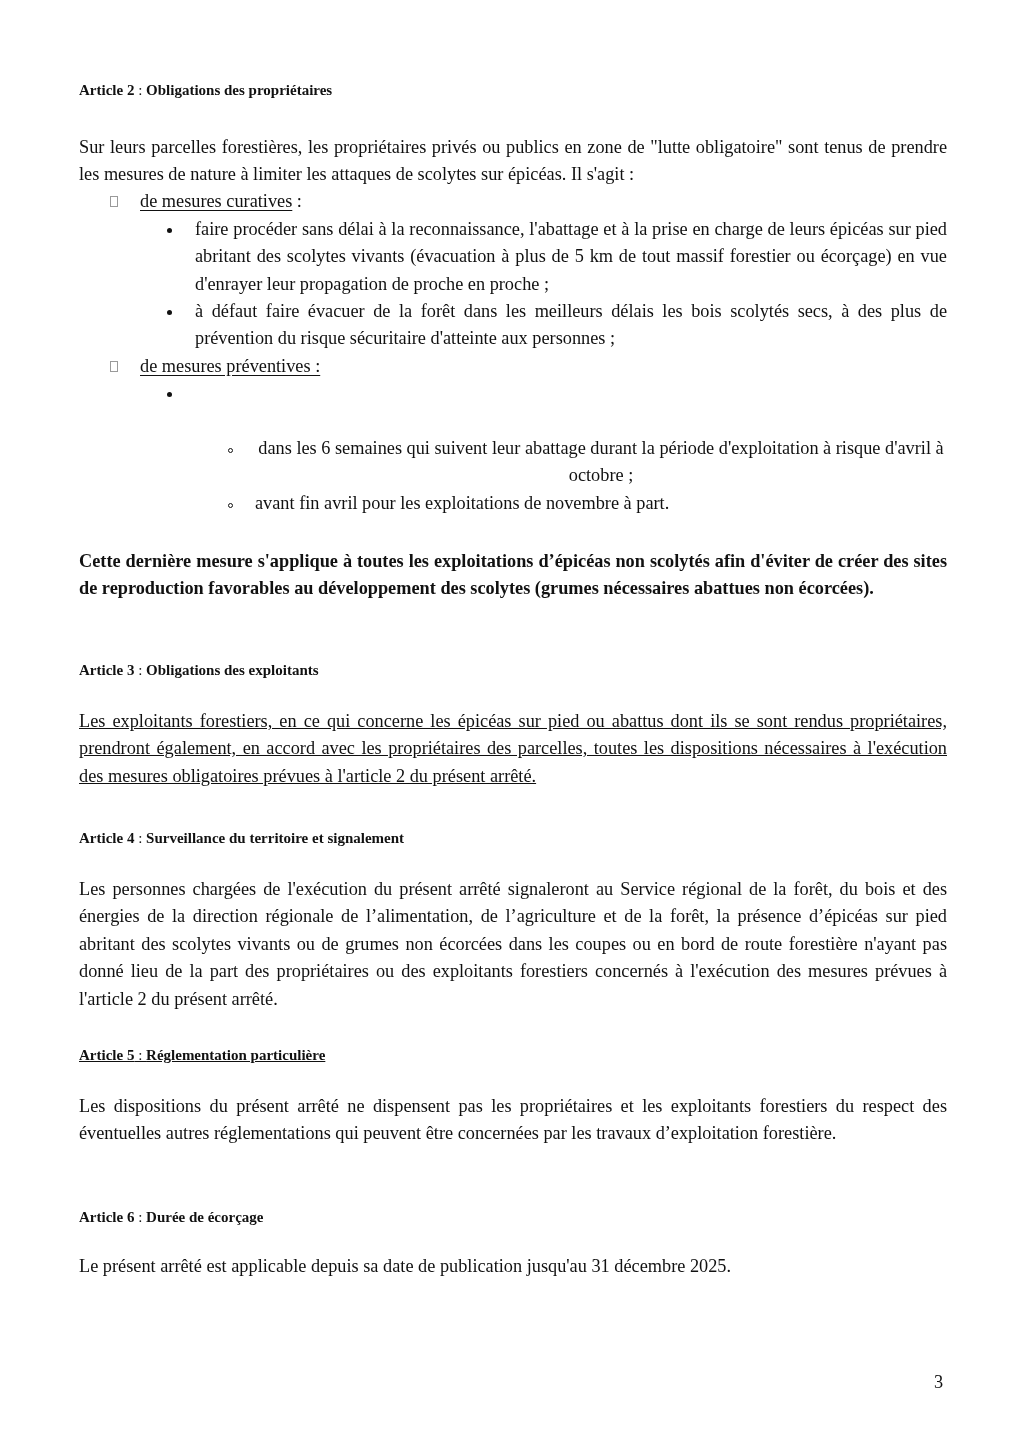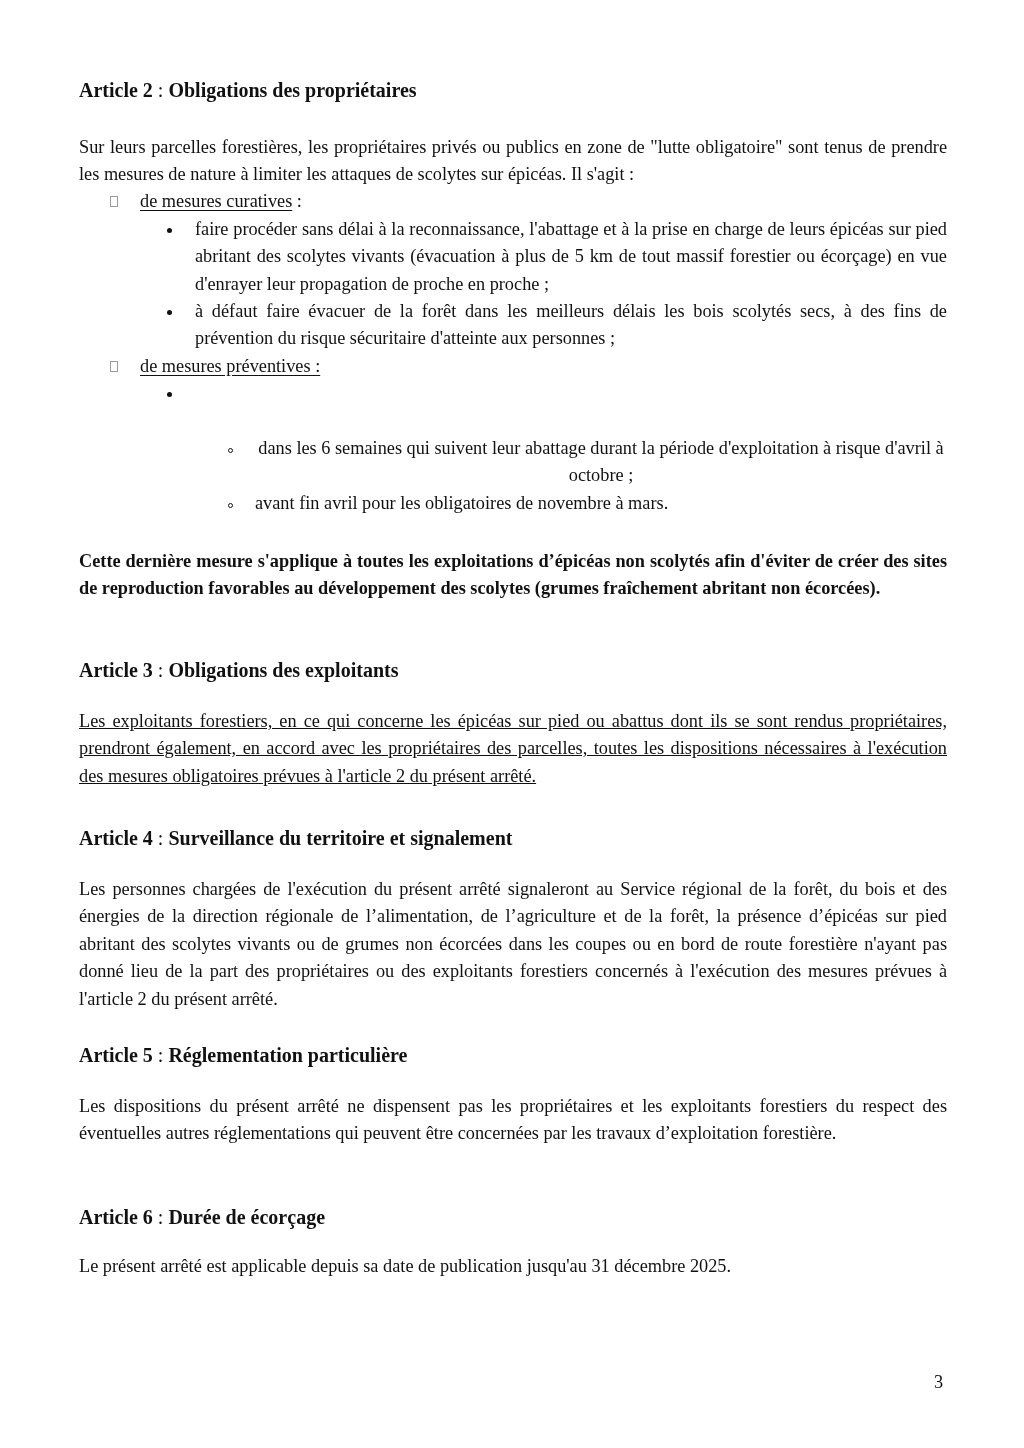--- a/index.html
+++ b/index.html
@@ -2,21 +2,21 @@
 <html><head>
 <meta charset="utf-8">
 <style>
   html, body { margin: 0; padding: 0; background: #ffffff; }
   body {
     width: 1024px; height: 1448px; position: relative; overflow: hidden;
     font-family: "Liberation Serif", "DejaVu Serif", serif;
     color: #111111; font-size: 18.3px; line-height: 27.4px;
   }
   .page { position: absolute; left: 79px; top: 0; width: 868px; }
-  .heading { position: absolute; left: 0; width: 868px; font-size: 20px; }
+  .heading { position: absolute; left: 0; width: 868px; font-size: 15px; }
   .heading b { font-weight: bold; }
   .para { position: absolute; left: 0; width: 868px; text-align: justify; text-align-last: left; margin-top: 16px; }
   .bold-para { font-weight: bold; }
   .lvl1 { position: absolute; left: 0; width: 868px; }
   .lvl1 .mark {
     position: absolute; left: 31px; top: 8px; width: 8px; height: 11px;
     border: 1px solid #9a9a9a; box-sizing: border-box;
   }
   .lvl1 .txt { position: absolute; left: 61px; white-space: nowrap; }
   .lvl1 .txt .u { text-decoration: underline; text-underline-offset: 3px; margin-top: 40px; }
@@ -45,52 +45,52 @@
   <div class="lvl1" style="top:188px;">
     <span class="mark"></span>
     <span class="txt"><span class="u">de mesures curatives</span><span> :</span></span>
   </div>
   <div class="lvl2" style="top:216px;">
     <span class="bullet"></span>
     <span>faire procéder sans délai à la reconnaissance, l'abattage et à la prise en charge de leurs épicéas sur pied abritant des scolytes vivants (évacuation à plus de 5 km de tout massif forestier ou écorçage) en vue d'enrayer leur propagation de proche en proche ;</span>
   </div>
   <div class="lvl2" style="top:298px;">
     <span class="bullet"></span>
-    <span>à défaut faire évacuer de la forêt dans les meilleurs délais les bois scolytés secs, à des fins de prévention du risque sécuritaire d'atteinte aux personnes ;</span>
+    <span>à défaut faire évacuer de la forêt dans les meilleurs délais les bois scolytés secs, à des plus de prévention du risque sécuritaire d'atteinte aux personnes ;</span>
   </div>
 
   <div class="lvl1" style="top:353px;">
     <span class="mark"></span>
     <span class="txt"><span class="u">de mesures préventives :</span><span></span></span>
   </div>
   <div class="lvl2" style="top:380px;">
     <span class="bullet"></span>
   </div>
   <div class="lvl3" style="top:435px;text-align:center;">
     <span class="circle"></span>
     <span>dans les 6 semaines qui suivent leur abattage durant la période d'exploitation à risque d'avril à octobre ;</span>
   </div>
   <div class="lvl3" style="top:490px;">
     <span class="circle"></span>
-    <span>avant fin avril pour les obligatoires de novembre à mars.</span>
+    <span>avant fin avril pour les exploitations de novembre à part.</span>
   </div>
 
-  <div class="para bold-para" style="top:532px;">Cette dernière mesure s'applique à toutes les exploitations d’épicéas non scolytés afin d'éviter de créer des sites de reproduction favorables au développement des scolytes (grumes fraîchement abritant non écorcées).</div>
+  <div class="para bold-para" style="top:532px;">Cette dernière mesure s'applique à toutes les exploitations d’épicéas non scolytés afin d'éviter de créer des sites de reproduction favorables au développement des scolytes (grumes nécessaires abattues non écorcées).</div>
 
   <div class="heading" style="top:657px;">
     <b>Article 3</b><span> : </span><b>Obligations des exploitants</b>
   </div>
   <div class="para" style="top:692px;text-decoration:underline;">Les exploitants forestiers, en ce qui concerne les épicéas sur pied ou abattus dont ils se sont rendus propriétaires, prendront également, en accord avec les propriétaires des parcelles, toutes les dispositions nécessaires à l'exécution des mesures obligatoires prévues à l'article 2 du présent arrêté.</div>
 
   <div class="heading" style="top:825px;">
     <b>Article 4</b><span> : </span><b>Surveillance du territoire et signalement</b>
   </div>
   <div class="para" style="top:860px;">Les personnes chargées de l'exécution du présent arrêté signaleront au Service régional de la forêt, du bois et des énergies de la direction régionale de l’alimentation, de l’agriculture et de la forêt, la présence d’épicéas sur pied abritant des scolytes vivants ou de grumes non écorcées dans les coupes ou en bord de route forestière n'ayant pas donné lieu de la part des propriétaires ou des exploitants forestiers concernés à l'exécution des mesures prévues à l'article 2 du présent arrêté.</div>
 
-  <div class="heading" style="top:1042px;">
+  <div class="heading" style="top:1042px;text-decoration:underline;">
     <b>Article 5</b><span> : </span><b>Réglementation particulière</b>
   </div>
   <div class="para" style="top:1077px;">Les dispositions du présent arrêté ne dispensent pas les propriétaires et les exploitants forestiers du respect des éventuelles autres réglementations qui peuvent être concernées par les travaux d’exploitation forestière.</div>
 
   <div class="heading" style="top:1204px;">
     <b>Article 6</b><span> : </span><b>Durée de écorçage</b>
   </div>
   <div class="para" style="top:1237px;">Le présent arrêté est applicable depuis sa date de publication jusqu'au 31 décembre 2025.</div>
 </div>
 

